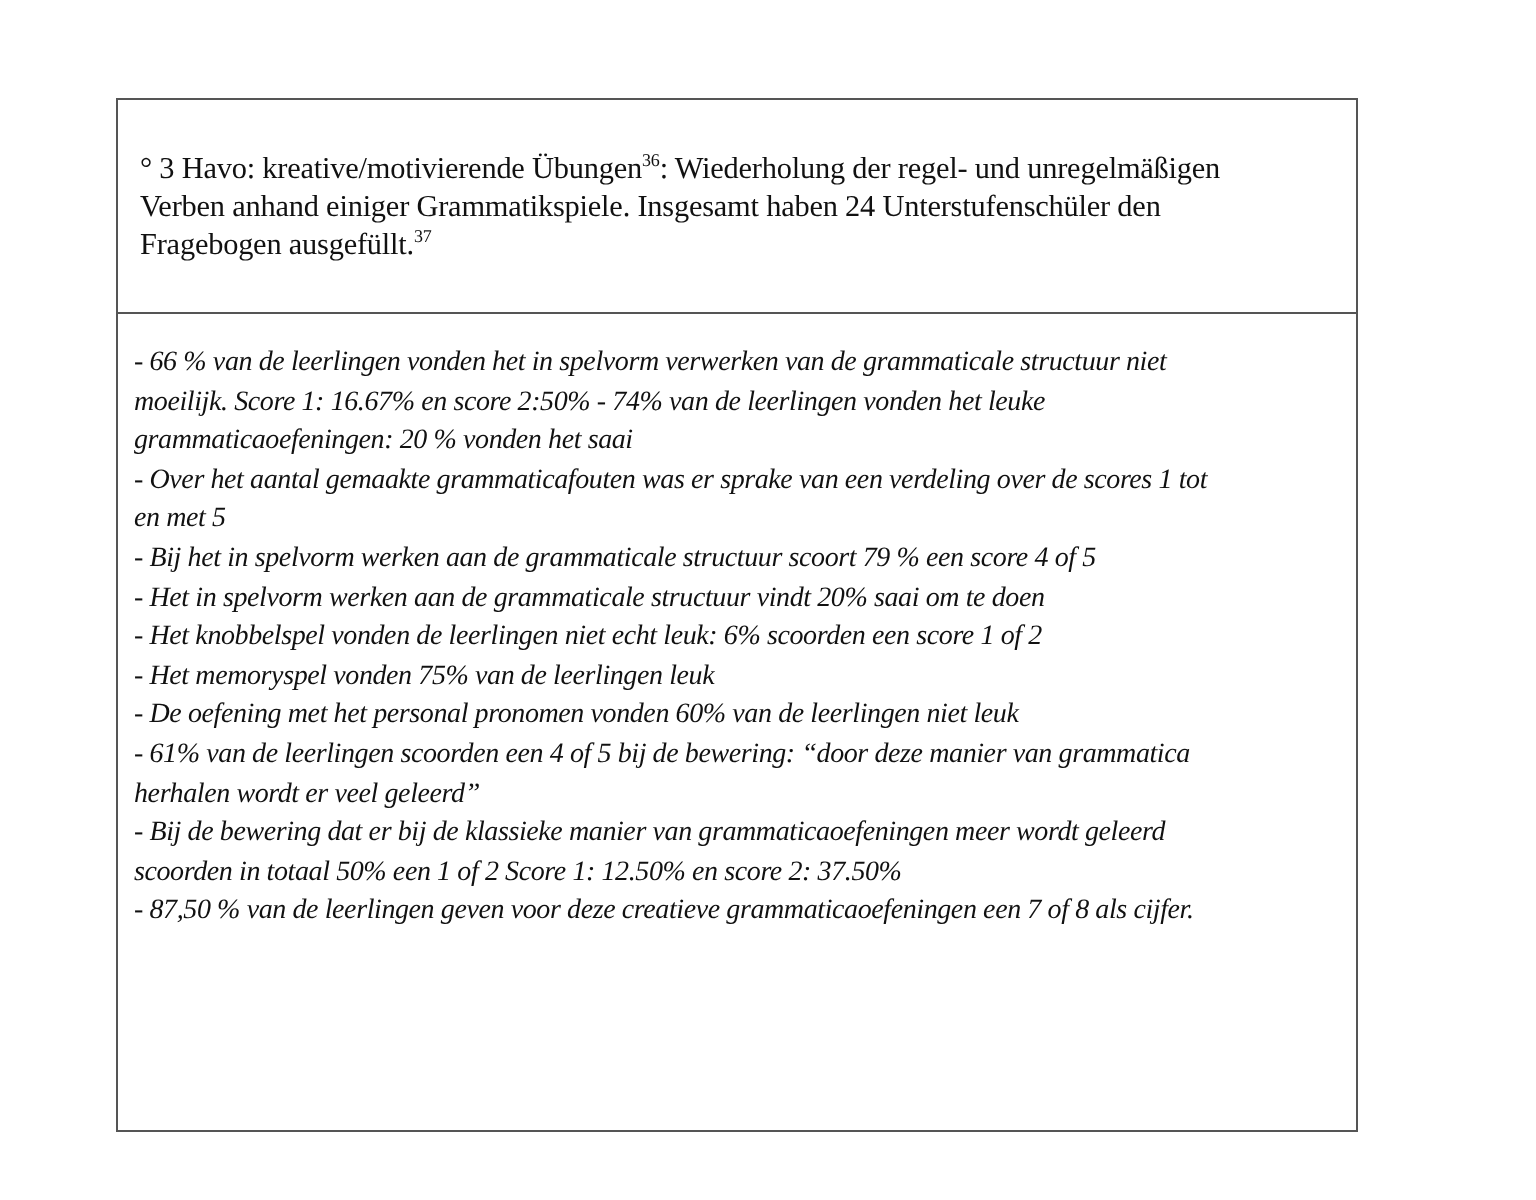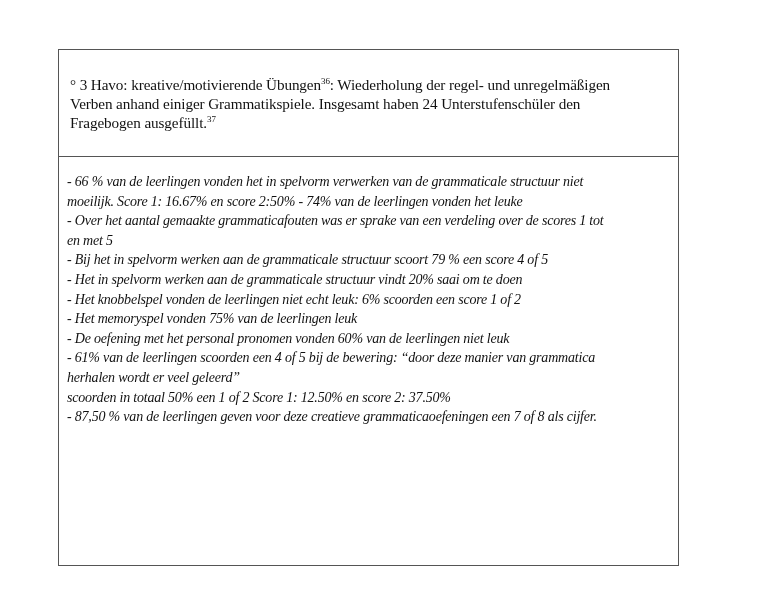--- a/index.html
+++ b/index.html
@@ -77,26 +77,28 @@
     <div class="header-text">
       <span>° 3 Havo: kreative/motivierende Übungen</span><sup>36</sup><span>: Wiederholung der regel- und unregelmäßigen</span><br>
       <span>Verben anhand einiger Grammatikspiele. Insgesamt haben 24 Unterstufenschüler  den</span><br>
       <span>Fragebogen ausgefüllt.</span><sup>37</sup>
     </div>
   </div>
   <div class="cell-body">
     <div class="body-text">
       <span class="line"> - 66 % van de leerlingen vonden het in spelvorm verwerken van de grammaticale structuur niet</span>
       <span class="line">moeilijk. Score 1: 16.67% en score 2:50% - 74% van de leerlingen vonden het leuke</span>
+      <span class="line">grammaticaoefeningen: 20 % vonden het saai</span>
       <span class="line">- Over het aantal gemaakte grammaticafouten was er sprake van een verdeling over de  scores 1 tot</span>
       <span class="line">en met 5</span>
       <span class="line">- Bij het in spelvorm werken aan de grammaticale structuur scoort 79 % een score 4 of 5</span>
       <span class="line">- Het in spelvorm werken aan de grammaticale structuur vindt 20% saai om te doen</span>
       <span class="line">- Het knobbelspel vonden de leerlingen niet echt leuk: 6% scoorden een score 1 of 2</span>
       <span class="line">- Het memoryspel vonden 75% van de leerlingen leuk</span>
       <span class="line">- De oefening met het personal pronomen vonden 60% van de leerlingen niet leuk</span>
       <span class="line">- 61% van de leerlingen scoorden een 4 of 5 bij de bewering: “door deze manier van grammatica</span>
       <span class="line">herhalen wordt er veel geleerd”</span>
+      <span class="line">- Bij de bewering dat er bij de klassieke manier van grammaticaoefeningen meer wordt geleerd</span>
       <span class="line">scoorden in totaal 50% een 1 of 2 Score 1: 12.50% en score 2: 37.50%</span>
       <span class="line">- 87,50 % van de leerlingen geven voor deze creatieve grammaticaoefeningen een 7 of 8 als cijfer.</span>
     </div>
   </div>
 </div>
 
 </body></html>

